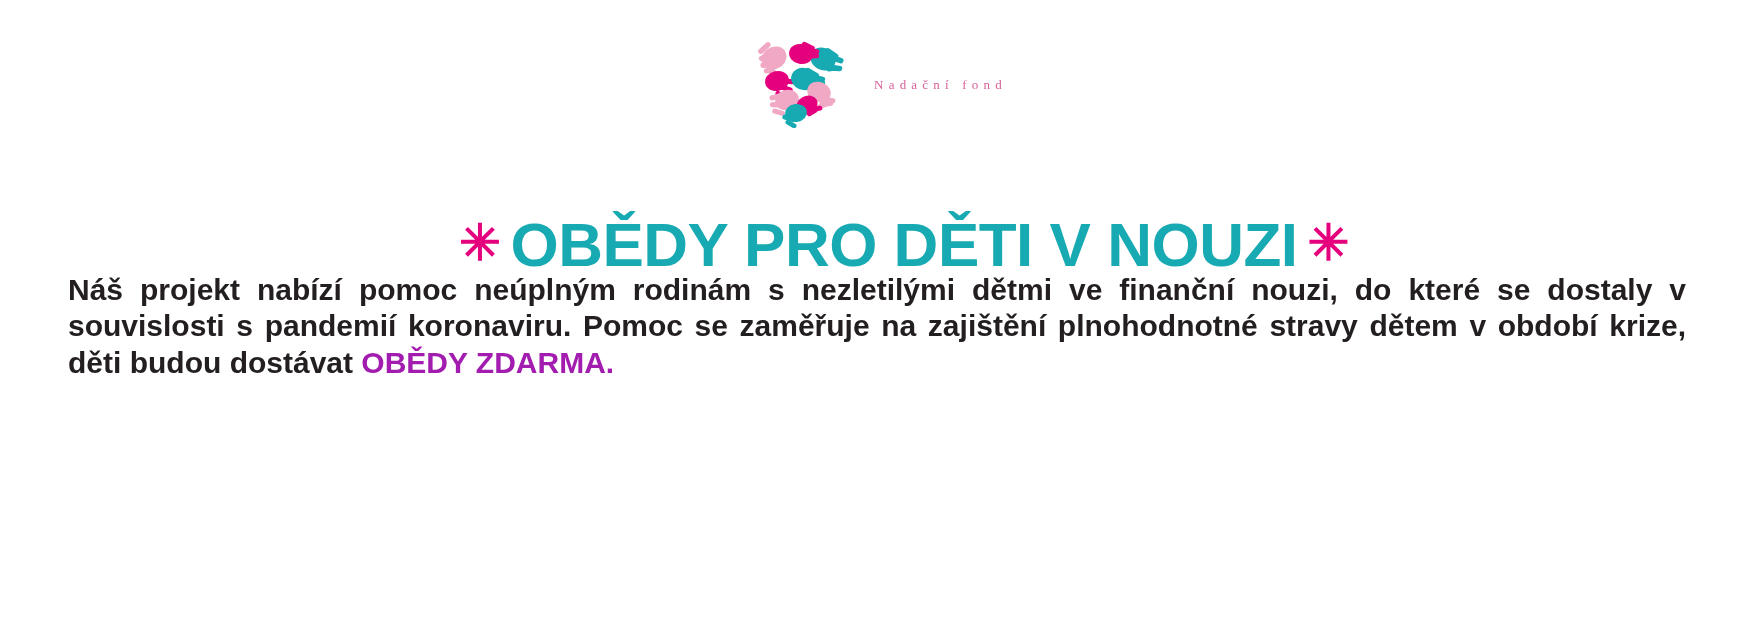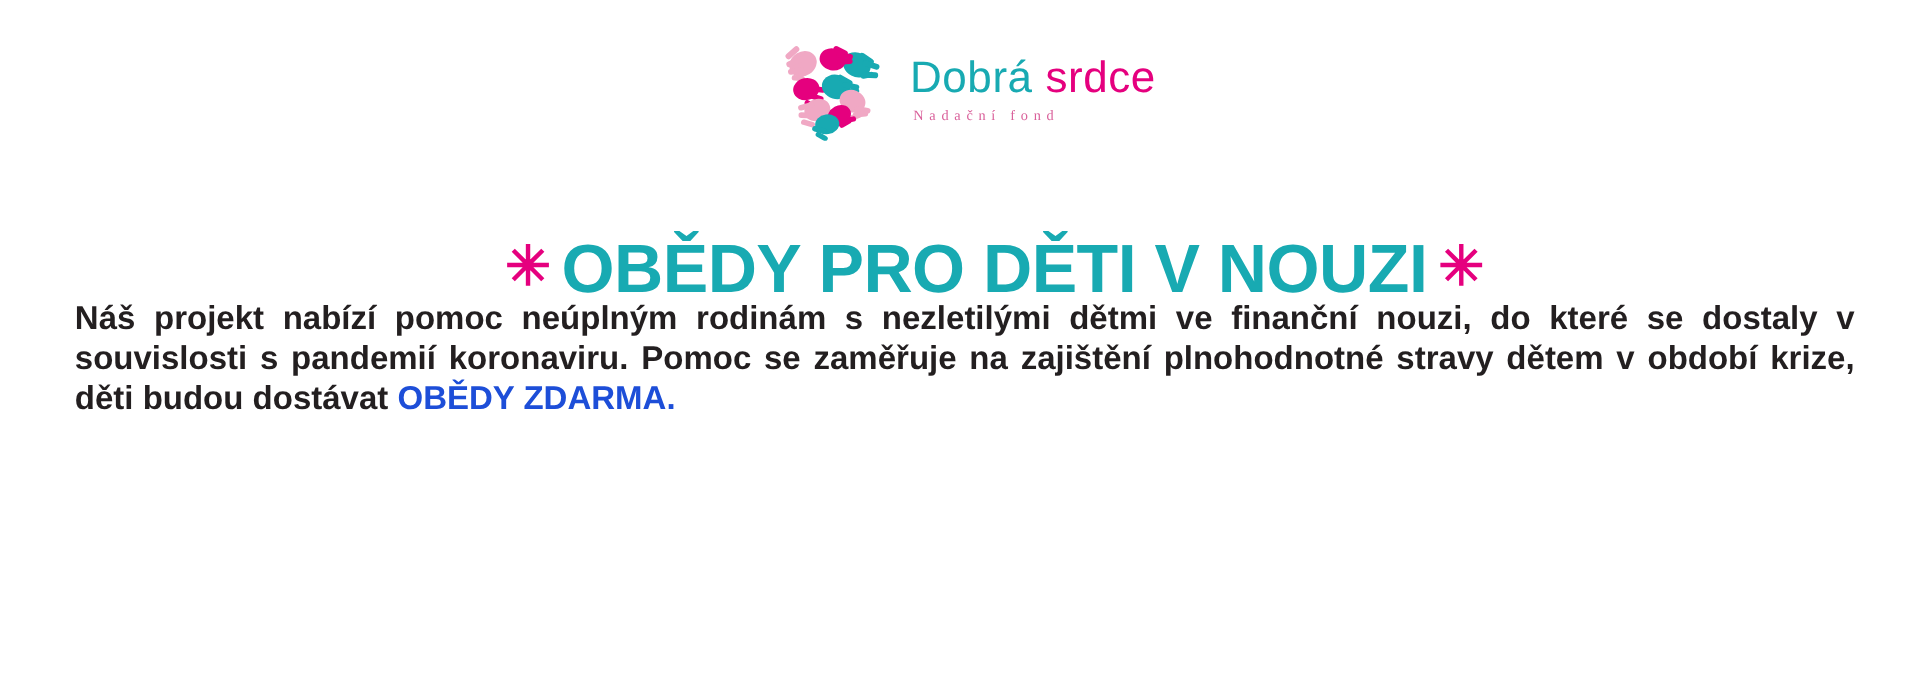--- a/index.html
+++ b/index.html
@@ -107,21 +107,21 @@
     color: #231f20;
     font-weight: 600;
     margin: 0 0 26px 0;
     hyphens: none;
   }
   .para:last-child { margin-bottom: 0; }
   .para.last-line-natural {
     text-align-last: left;
   }
   .accent {
-    color: #1d4ed8;
+    color: #a21caf;
     font-weight: bold;
   }
   .thanks {
     color: #e5007e;
     font-weight: bold;
     font-size: 30px;
     line-height: 1.21;
     margin: 0;
     text-align: left;
   }
@@ -197,23 +197,20 @@
 
           <g fill="#18aab2">
             <ellipse cx="49" cy="79" rx="11" ry="9" transform="rotate(-8 49 79)"></ellipse>
             <rect x="36" y="80" width="14" height="5" rx="2.5" transform="rotate(14 36 80)"></rect>
             <rect x="40" y="85" width="12" height="4.8" rx="2.4" transform="rotate(30 40 85)"></rect>
           </g>
         </g>
       </svg>
 
       <div class="logo-text">
-        <div class="logo-wordmark">
-          <span class="logo-word-a">Dobrá</span><span>&nbsp;</span><span class="logo-word-b">srdce</span>
-        </div>
         <div class="logo-sub">Nadační fond</div>
       </div>
 
     </div>
   </div>
 
   <h1 class="headline">
     <span class="ast">✳</span><span>OBĚDY PRO DĚTI V NOUZI</span><span class="ast">✳</span>
   </h1>
 

